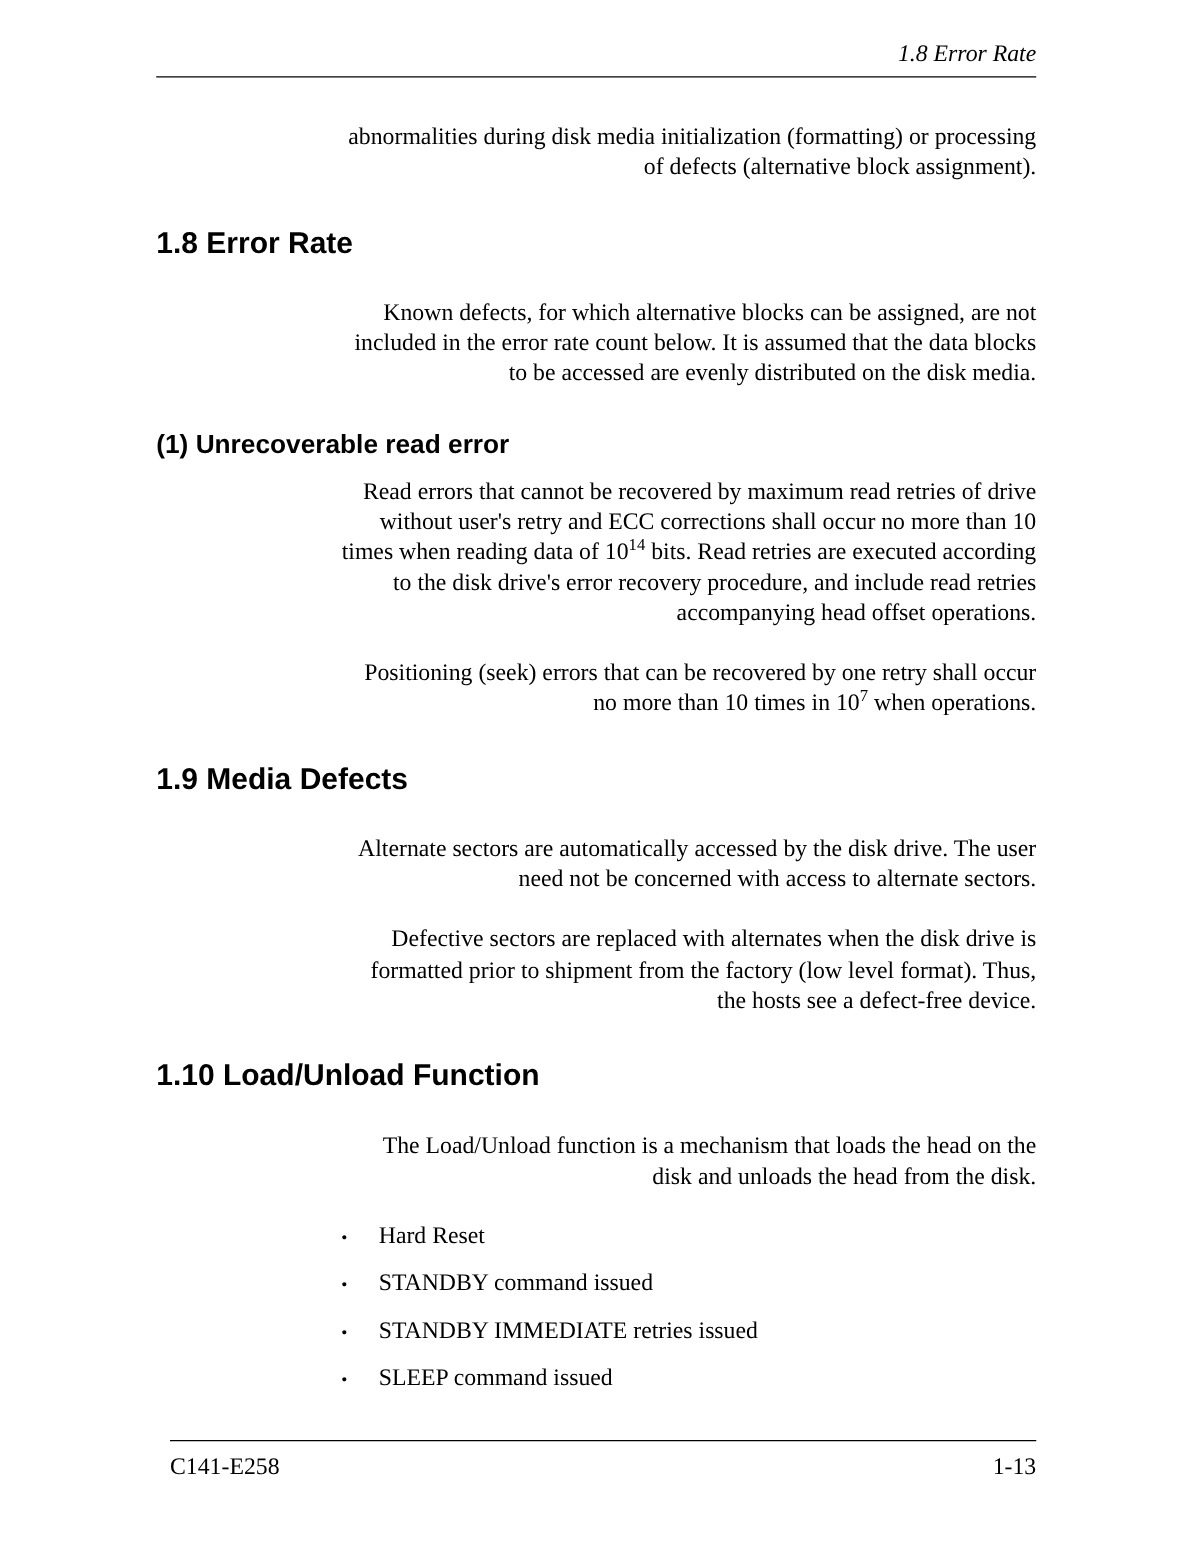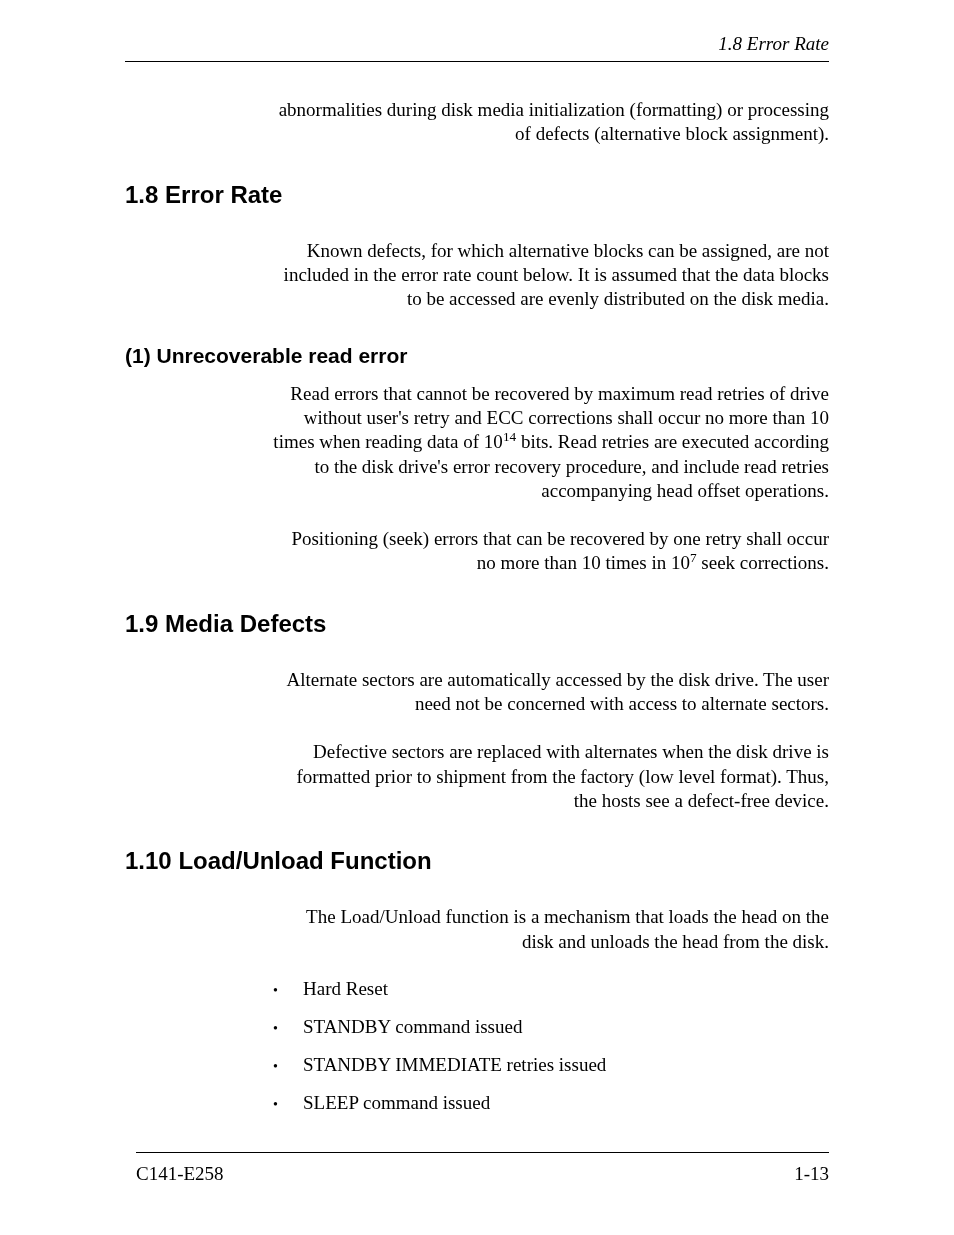--- a/index.html
+++ b/index.html
@@ -90,21 +90,21 @@
   <p class="body-text">Known defects, for which alternative blocks can be assigned, are not included in the error rate count below.  It is assumed that the data blocks to be accessed are evenly distributed on the disk media.</p>
 
   <h3 class="sub-heading">(1)  Unrecoverable read error</h3>
 
   <p class="body-text">
     <span>Read errors that cannot be recovered by maximum read retries of drive without user's retry and ECC corrections shall occur no more than 10 times when reading data of 10</span><sup>14</sup><span> bits. Read retries are executed according to the disk drive's error recovery procedure, and include read retries accompanying head offset operations.</span>
   </p>
 
 
   <p class="body-text">
-    <span>Positioning (seek) errors that can be recovered by one retry shall occur no more than 10 times in 10</span><sup>7</sup><span> seek corrections.</span>
+    <span>Positioning (seek) errors that can be recovered by one retry shall occur no more than 10 times in 10</span><sup>7</sup><span> when operations.</span>
   </p>
 
   <h2 class="section-heading">1.9  Media Defects</h2>
 
   <p class="body-text para-spacing">Alternate sectors are automatically accessed by the disk drive.  The user need not be concerned with access to alternate sectors.</p>
   <p class="body-text">Defective sectors are replaced with alternates when the disk drive is formatted prior to shipment from the factory (low level format).  Thus, the hosts see a defect-free device.</p>
 
   <h2 class="section-heading">1.10  Load/Unload Function</h2>
 
   <p class="body-text">The Load/Unload function is a mechanism that loads the head on the disk and unloads the head from the disk.</p>

